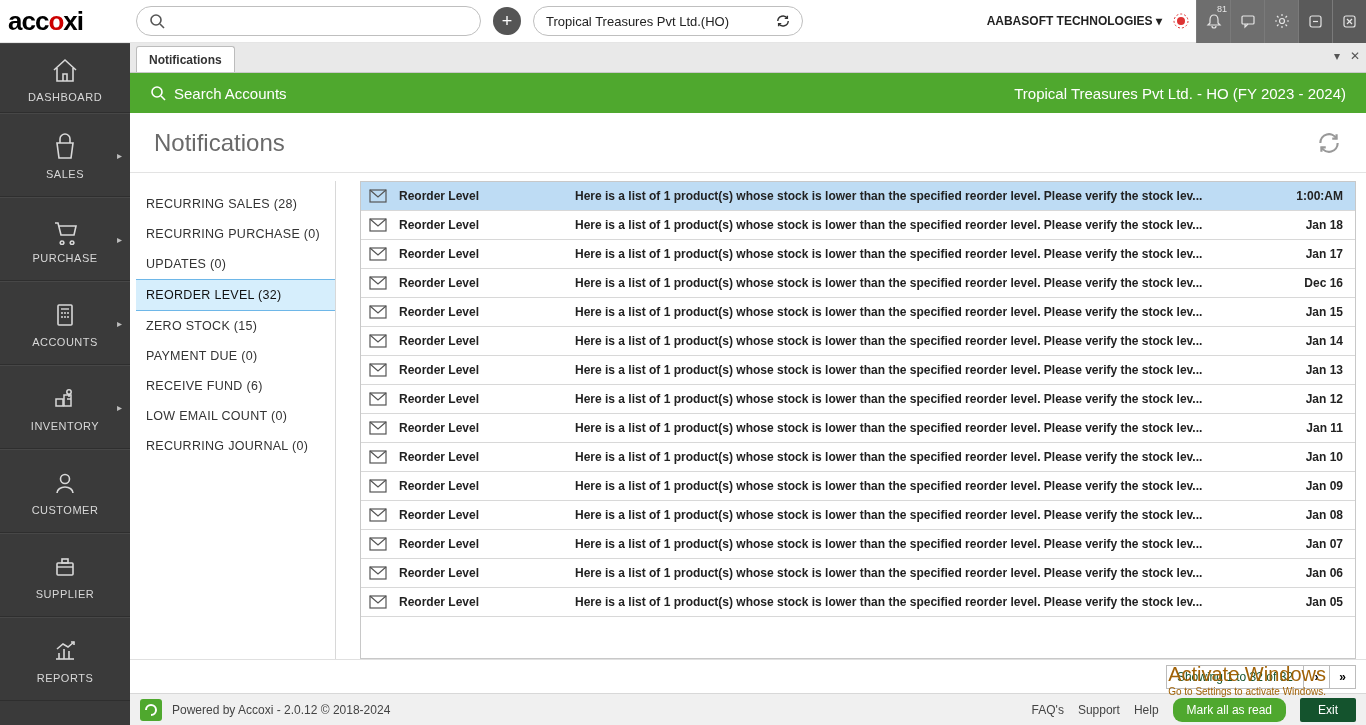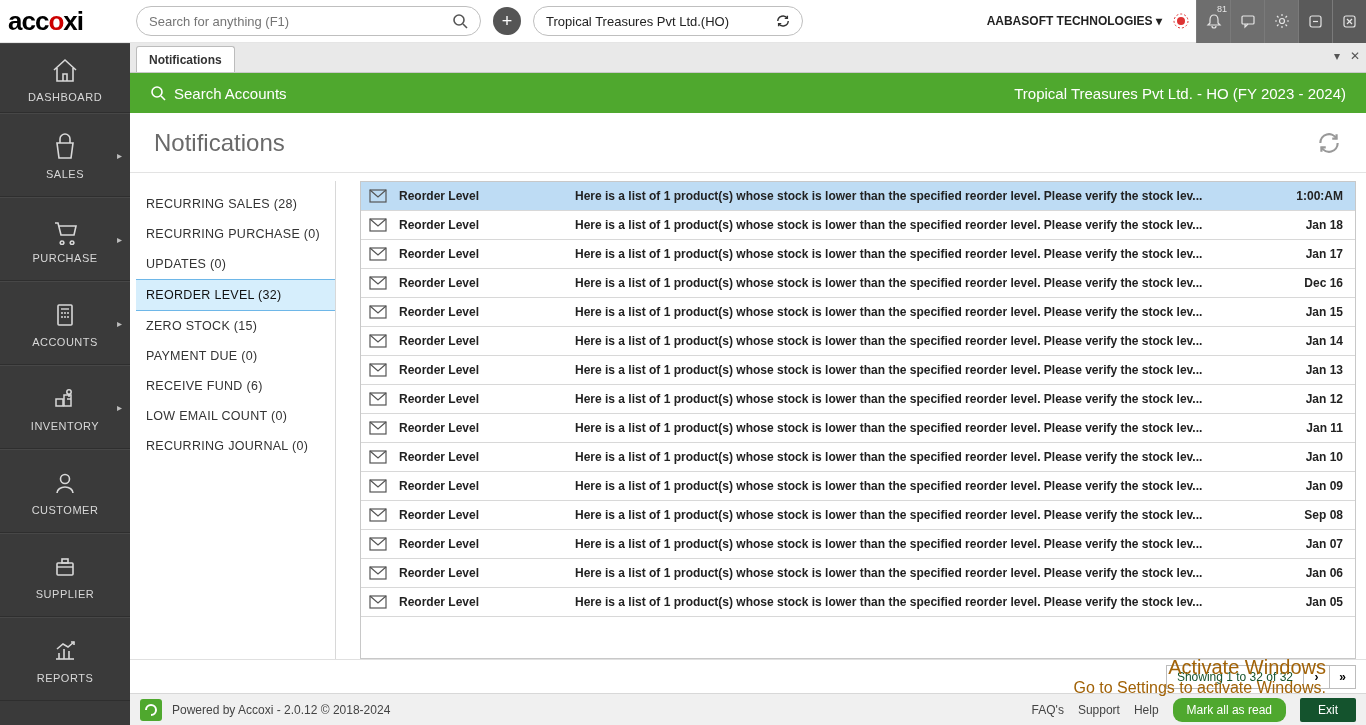--- a/index.html
+++ b/index.html
@@ -64,33 +64,32 @@
 
 .footer { height: 32px; background: #f0f0f0; border-top: 1px solid #d8d8d8; display: flex; align-items: center; padding: 0 10px; font-size: 12px; color: #444; position: relative; }
 .foot-logo { width: 22px; height: 22px; background: #4fa82e; border-radius: 3px; display: flex; align-items: center; justify-content: center; margin-right: 10px; }
 .foot-right { margin-left: auto; display: flex; align-items: center; gap: 14px; }
 .foot-right span.link { cursor: pointer; }
 .btn-green { background: #4fa82e; color: #fff; padding: 5px 14px; border-radius: 9px; cursor: pointer; font-size: 12px; }
 .btn-grey { background: #14532d; color: #fff; padding: 5px 18px; border-radius: 2px; cursor: pointer; font-size: 12px; }
 
 .watermark { position: absolute; right: 40px; bottom: 28px; color: #a16207; text-align: right; pointer-events: none; z-index: 5; }
 .watermark .t1 { font-size: 20px; }
-.watermark .t2 { font-size: 16px; }
+.watermark .t2 { font-size: 10px; }
 
 svg { display: block; }
 </style>
 </head>
 <body>
 
 <div class="topbar">
   <div class="logo">
     <span>acc</span><span class="red">o</span><span>xi</span>
   </div>
   <div class="search-wrap">
-    <input type="text" placeholder="Search for anything (F1)" style="">
     <span>
         <svg width="16" height="16" viewBox="0 0 16 16">
           <circle cx="7" cy="7" r="5" fill="none" stroke="#555" stroke-width="1.6"></circle>
           <line x1="11" y1="11" x2="15" y2="15" stroke="#555" stroke-width="1.6"></line>
         </svg>
       </span>
   </div>
   <div class="plus-btn">+</div>
   <div class="company-wrap">
     <span>Tropical Treasures Pvt Ltd.(HO)</span>
@@ -399,21 +398,21 @@
         </div>
         <div class="notif-row">
           <div class="env">
             <svg width="18" height="14" viewBox="0 0 18 14">
               <rect x="1" y="1" width="16" height="12" fill="none" stroke="#555" stroke-width="1.2"></rect>
               <path d="M1 1 L9 8 L17 1" fill="none" stroke="#555" stroke-width="1.2"></path>
             </svg>
           </div>
           <div class="title">Reorder Level</div>
           <div class="msg">Here is a list of 1 product(s) whose stock is lower than the specified reorder level. Please verify the stock lev...</div>
-          <div class="date">Sep 08</div>
+          <div class="date">Jan 08</div>
         </div>
         <div class="notif-row">
           <div class="env">
             <svg width="18" height="14" viewBox="0 0 18 14">
               <rect x="1" y="1" width="16" height="12" fill="none" stroke="#555" stroke-width="1.2"></rect>
               <path d="M1 1 L9 8 L17 1" fill="none" stroke="#555" stroke-width="1.2"></path>
             </svg>
           </div>
           <div class="title">Reorder Level</div>
           <div class="msg">Here is a list of 1 product(s) whose stock is lower than the specified reorder level. Please verify the stock lev...</div>

